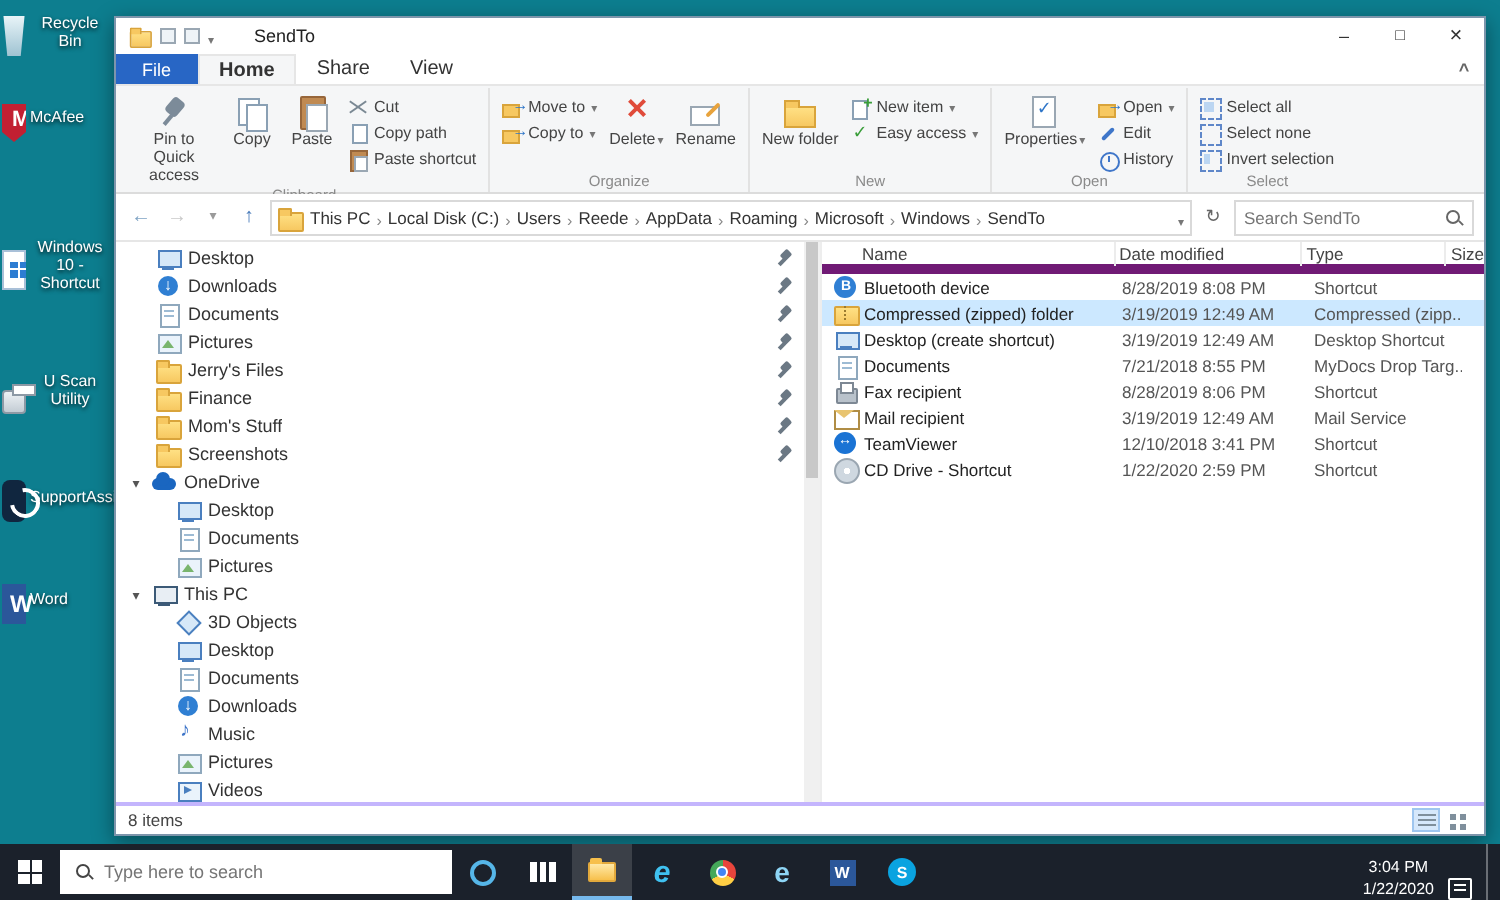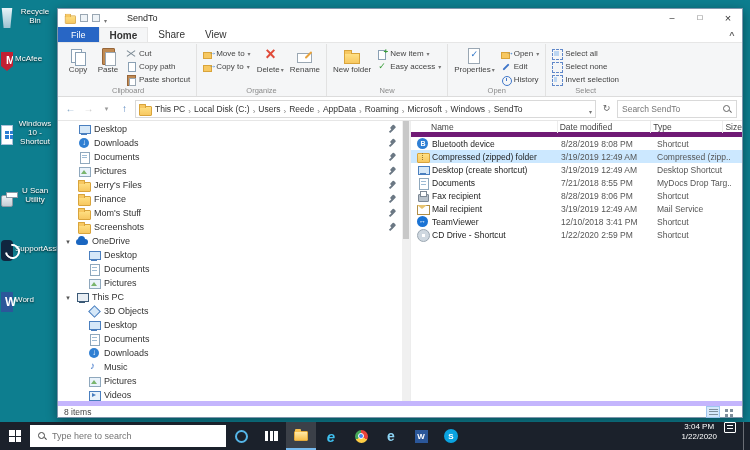--- a/index.html
+++ b/index.html
@@ -182,21 +182,21 @@
   .ic-zip::before{left:0;top:2px;width:11px;height:8px;background:linear-gradient(#ffe084,#f7c861);border:1px solid #d9a43b;border-radius:1px;}
   .ic-zip::after{left:5px;top:2px;width:1px;height:8px;background:repeating-linear-gradient(180deg,#9b7b2f 0 1px,transparent 1px 2px);}
   .ic-fax::before{left:1px;top:4px;width:9px;height:6px;background:#b9c2cb;border:1px solid #7d8894;border-radius:1px;}
   .ic-fax::after{left:3px;top:1px;width:5px;height:4px;background:#fff;border:1px solid #7d8894;}
   .ic-mail::before{left:0;top:2px;width:11px;height:8px;background:#fff;border:1px solid #b08d45;}
   .ic-mail::after{left:0;top:2px;width:0;height:0;border-left:5.5px solid transparent;border-right:5.5px solid transparent;border-top:4px solid #e8c470;}
   .ic-teamviewer::before{left:0;top:0;width:11px;height:11px;background:#1a73d4;border-radius:50%;}
   .ic-teamviewer::after{content:"\2194";left:2px;top:1px;font-size:7px;color:#fff;}
   .ic-cd::before{left:0;top:0;width:11px;height:11px;border-radius:50%;background:radial-gradient(circle,#fff 0 1.5px,#cfd8e0 1.5px 5.5px);border:1px solid #9aa6b1;}
 
-  .statusbar{height:16px;flex:0 0 16px;border-top:5px solid #c4b5fd;display:flex;align-items:center;font-size:8.5px;color:#444;padding:0 6px;background:#fff;}
+  .statusbar{height:16px;flex:0 0 16px;border-top:2px solid #c4b5fd;display:flex;align-items:center;font-size:8.5px;color:#444;padding:0 6px;background:#fff;}
   .view-btns{margin-left:auto;display:flex;gap:2px;}
   .vb{width:14px;height:12px;position:relative;border:1px solid transparent;}
   .vb.active{background:#d6e8fb;border-color:#9fc6ef;}
   .vb::before{content:"";position:absolute;}
   .vb-details::before{left:2px;top:2px;width:9px;height:7px;background:repeating-linear-gradient(180deg,#7f8f9c 0 1px,transparent 1px 2.5px);}
   .vb-icons::before{left:2px;top:2px;width:3px;height:3px;background:#7f8f9c;box-shadow:5px 0 #7f8f9c,0 5px #7f8f9c,5px 5px #7f8f9c;}
 
   
   .taskbar{position:absolute;left:0;bottom:0;width:750px;height:28px;background:#1b212b;display:flex;align-items:center;z-index:5;margin-top:20px;}
   .start{width:30px;height:28px;display:flex;align-items:center;justify-content:center;}
@@ -214,21 +214,21 @@
   .ic-file-explorer{width:14px;height:10px;background:linear-gradient(180deg,#ffe9a8,#f7c04c);border:1px solid #e2a93c;border-radius:1px;}
   .ic-file-explorer::before{content:"";top:-3px;left:0;width:6px;height:3px;background:#f7c04c;border-radius:1px 1px 0 0;}
   .ic-edge::before{content:"e";color:#3fc1f0;font-size:15px;font-weight:bold;font-style:italic;position:static;}
   .ic-internet-explorer::before{content:"e";color:#8ed5f5;font-size:14px;font-weight:bold;position:static;}
   .ic-chrome{width:13px;height:13px;border-radius:50%;background:conic-gradient(#e8453c 0 120deg,#ffce44 120deg 240deg,#45a85a 240deg 360deg);}
   .ic-chrome::after{content:"";left:3.5px;top:3.5px;width:4px;height:4px;background:#4285f4;border:1px solid #fff;border-radius:50%;}
   .ic-word{width:13px;height:13px;background:#2b579a;}
   .ic-word::before{content:"W";color:#fff;font-size:8px;font-weight:bold;position:static;}
   .ic-skype{width:14px;height:14px;background:#0aa3e0;border-radius:50%;}
   .ic-skype::before{content:"S";color:#fff;font-size:8px;font-weight:bold;position:static;}
-  .tray{margin-left:auto;display:flex;align-items:flex-start;gap:7px;padding-right:2px;height:28px;}
+  .tray{margin-left:auto;display:flex;align-items:flex-end;gap:7px;padding-right:2px;height:28px;}
   .tray-icons{display:flex;align-items:center;gap:7px;}
   .tyi{width:12px;height:12px;}
   .tyi::before,.tyi::after{content:"";position:absolute;}
   .clock{color:#fff;font-size:8px;text-align:center;line-height:1.3;}
   .ac{width:12px;height:11px;border:1px solid #fff;border-radius:1px;position:relative;}
   .ac::before{content:"";position:absolute;left:2px;top:2px;width:6px;height:5px;background:repeating-linear-gradient(180deg,#fff 0 1px,transparent 1px 2.5px);}
   .show-desktop{width:5px;height:28px;border-left:1px solid rgba(255,255,255,.35);}
 </style>
 </head>
 <body>
@@ -304,20 +304,26 @@
           <span class="tab">
             <span>View</span>
           </span>
         </span>
       <span class="ribbon-collapse"></span>
     </div>
 
     <div class="ribbon">
       <div class="rgroup">
         <div class="rbuttons">
+          <div class="rbtn-lg w46">
+            <span class="ri ri-pin"></span>
+            <span class="rtext">
+                <span>Pin to Quick access</span>
+              </span>
+          </div>
           <div class="rbtn-lg">
             <span class="ri ri-copy"></span>
             <span class="rtext">
                 <span>Copy</span>
               </span>
           </div>
           <div class="rbtn-lg">
             <span class="ri ri-paste"></span>
             <span class="rtext">
                 <span>Paste</span>

